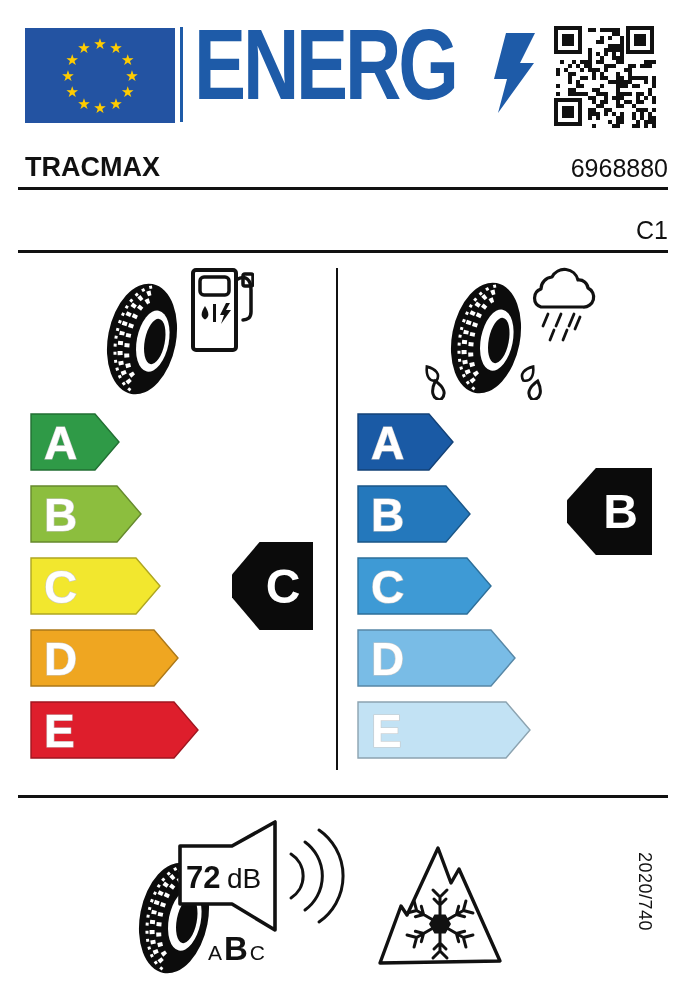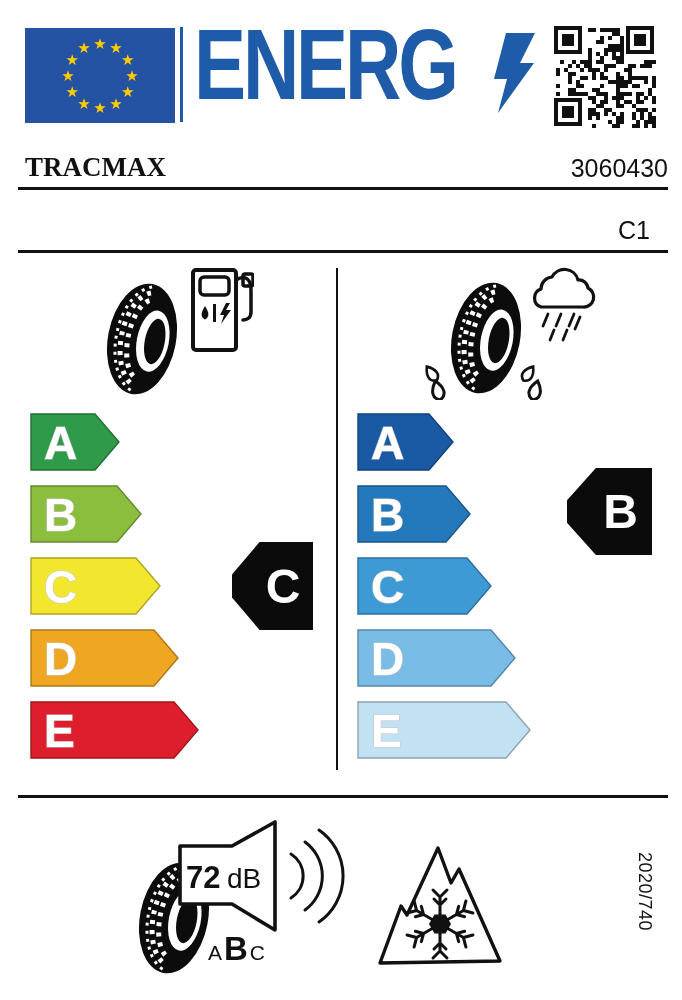--- a/index.html
+++ b/index.html
@@ -15,24 +15,24 @@
     left:194px;top:14px;font-size:100px;font-weight:bold;line-height:100px;
     letter-spacing:-4px;transform:scaleX(0.78);transform-origin:left top;white-space:nowrap;
   }
   .star{position:absolute;font-size:15px;line-height:15px;transform:translate(-50%,-50%);}
   #qr{left:554px;top:26px;}
   
   .hrule{left:18px;width:650px;height:3px;background:#111;}
   #vdivider{left:336px;top:268px;width:2px;height:502px;background:#111;}
   
   .rowtxt{white-space:nowrap;}
-  #brand{left:25px;top:152px;font-size:27px;font-weight:bold;font-family:Liberation Serif, serif;}
+  #brand{left:25px;top:152px;font-size:27px;font-weight:bold;}
   #label-id{right:14px;top:154px;font-size:25px;text-align:right;}
   #tire-size{left:25px;top:206px;font-size:36px;}
-  #tire-class{right:32px;top:216px;font-size:25px;text-align:right;}
+  #tire-class{right:14px;top:216px;font-size:25px;text-align:right;}
   
   #fuel-rows{left:30px;top:413px;display:flex;flex-direction:column;gap:14px;}
   #wet-rows{left:357px;top:413px;display:flex;flex-direction:column;gap:14px;}
   .sel-arrow{
     background:#0b0b0b;color:#fff;font-weight:bold;
     display:flex;align-items:center;justify-content:center;
     clip-path:polygon(34% 0%,100% 0%,100% 100%,34% 100%,0% 63%,0% 37%);
   }
   #fuel-sel{left:232px;top:542px;width:81px;height:88px;font-size:48px;}
   #wet-sel{left:567px;top:468px;width:85px;height:87px;font-size:48px;}
@@ -277,21 +277,21 @@
       <rect x="8" y="8" width="12" height="12" fill="#111"></rect>
       <rect x="72" y="0" width="28" height="28" fill="#111"></rect>
       <rect x="76" y="4" width="20" height="20" fill="#fff"></rect>
       <rect x="80" y="8" width="12" height="12" fill="#111"></rect>
       <rect x="0" y="72" width="28" height="28" fill="#111"></rect>
       <rect x="4" y="76" width="20" height="20" fill="#fff"></rect>
       <rect x="8" y="80" width="12" height="12" fill="#111"></rect>
     </svg>
 
   <div id="brand" class="abs rowtxt">TRACMAX</div>
-  <div id="label-id" class="abs rowtxt">3060430</div>
+  <div id="label-id" class="abs rowtxt">6968880</div>
   <div class="abs hrule" style="top:187px"></div>
 
   <div id="tire-class" class="abs rowtxt">C1</div>
   <div class="abs hrule" style="top:250px"></div>
 
   <div id="vdivider" class="abs"></div>
 
   <span id="fuel-tire" class="abs"><svg width="96" height="122" viewBox="0 0 96 122">
     <g transform="rotate(11 50 60)">
       <ellipse cx="50" cy="60" rx="34" ry="56" fill="#0c0c0c"></ellipse>

